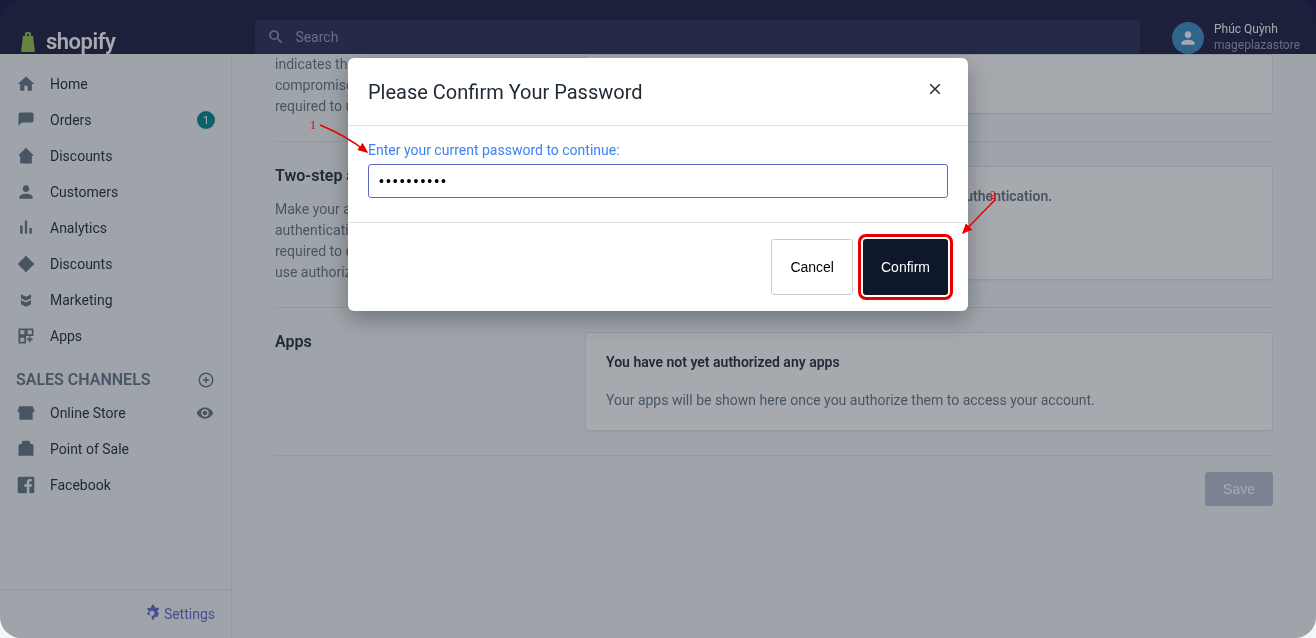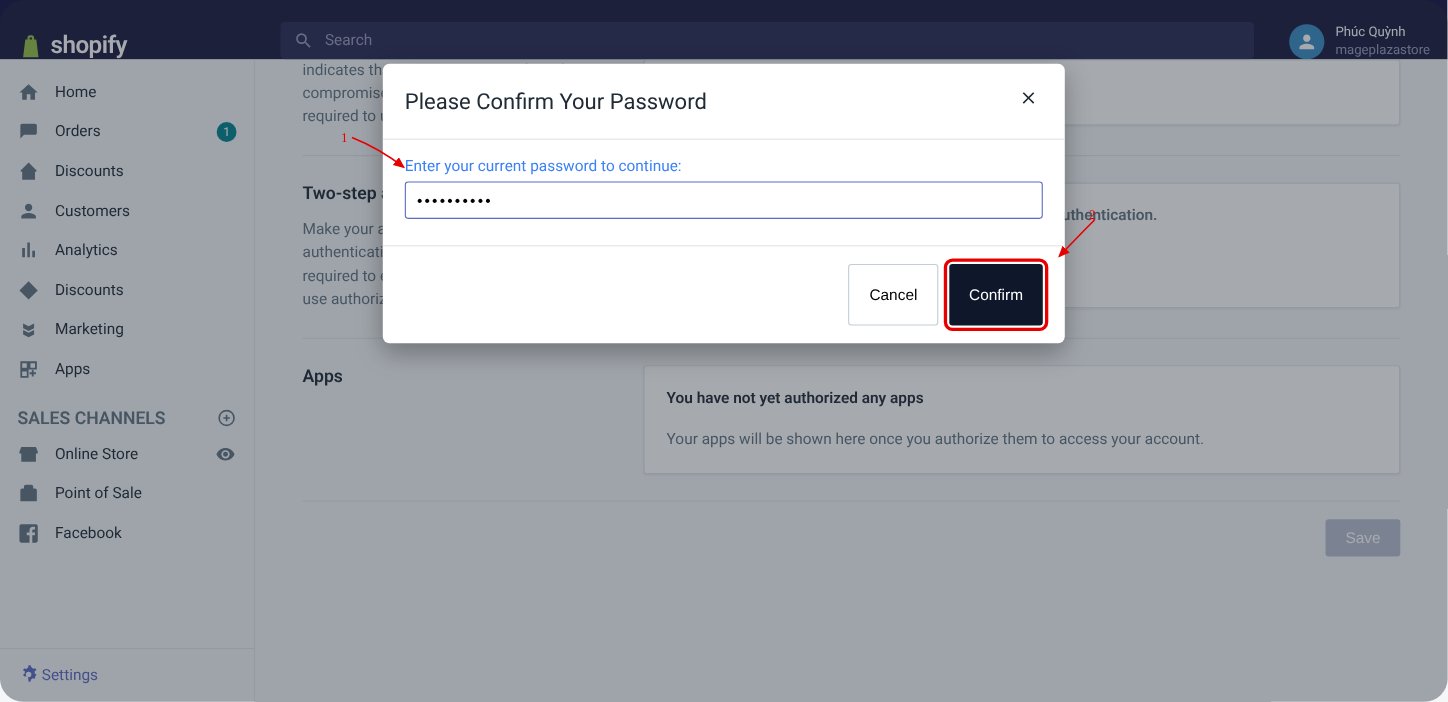--- a/index.html
+++ b/index.html
@@ -18,21 +18,21 @@
 
     .layout { display: flex; height: calc(100vh - 54px); }
     .sidebar { width: 232px; background: #f4f6f8; border-right: 1px solid #dfe3e8; display: flex; flex-direction: column; padding-top: 12px; }
     .nav-item { display: flex; align-items: center; gap: 14px; padding: 8px 16px; color: #212b36; cursor: pointer; font-size: 14px; }
     .nav-item .icon { width: 20px; height: 20px; color: #637381; display: flex; align-items: center; justify-content: center; }
     .nav-item .label { flex: 1; }
     .badge { background: #00848e; color: #fff; border-radius: 10px; min-width: 18px; height: 18px; font-size: 11px; display: flex; align-items: center; justify-content: center; padding: 0 5px; }
     .section-header { padding: 16px 16px 6px; font-size: 16px; font-weight: 600; color: #637381; display: flex; justify-content: space-between; align-items: center; }
     .section-header .icon { width: 18px; height: 18px; }
     .sidebar-spacer { flex: 1; }
-    .settings-item { display: flex; align-items: center; gap: 2px; padding: 14px 16px; color: #5c6ac4; cursor: pointer; border-top: 1px solid #dfe3e8; }
+    .settings-item { display: flex; align-items: center; gap: 2px; padding: 14px 16px; color: #5c6ac4; cursor: pointer; border-top: 1px solid #dfe3e8; justify-content: flex-end; }
     .settings-item .icon { width: 20px; height: 20px; }
 
     .main { flex: 1; overflow-y: auto; background: #f4f6f8; padding: 0 32px; position: relative; }
     .content-wrap { max-width: 998px; margin: 0 auto; }
     .section-row { display: flex; gap: 20px; padding: 24px 0; border-bottom: 1px solid #dfe3e8; }
     .section-row:last-of-type { border-bottom: none; }
     .section-left { width: 290px; flex-shrink: 0; }
     .section-left h2 { font-size: 16px; font-weight: 600; margin-bottom: 14px; }
     .section-left p { color: #637381; font-size: 14px; line-height: 1.5; }
     .section-right { flex: 1; }

